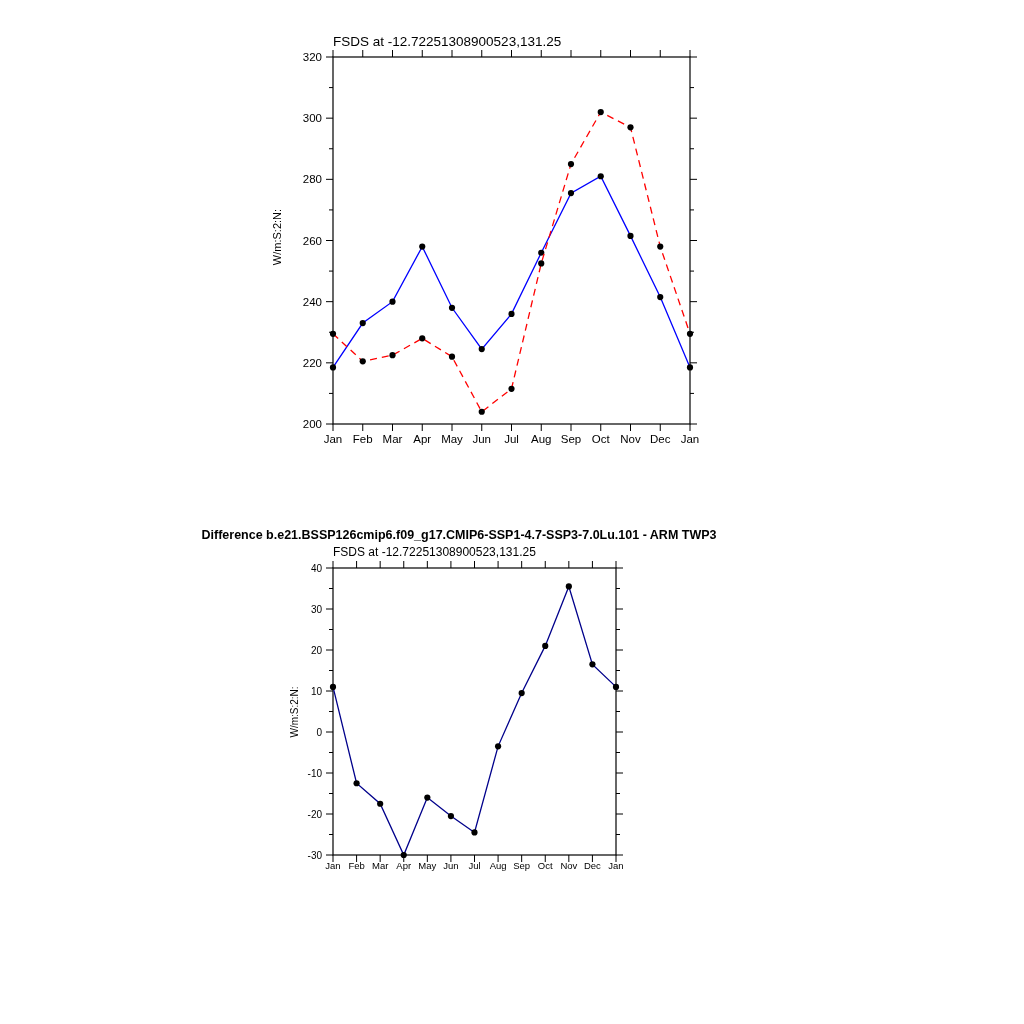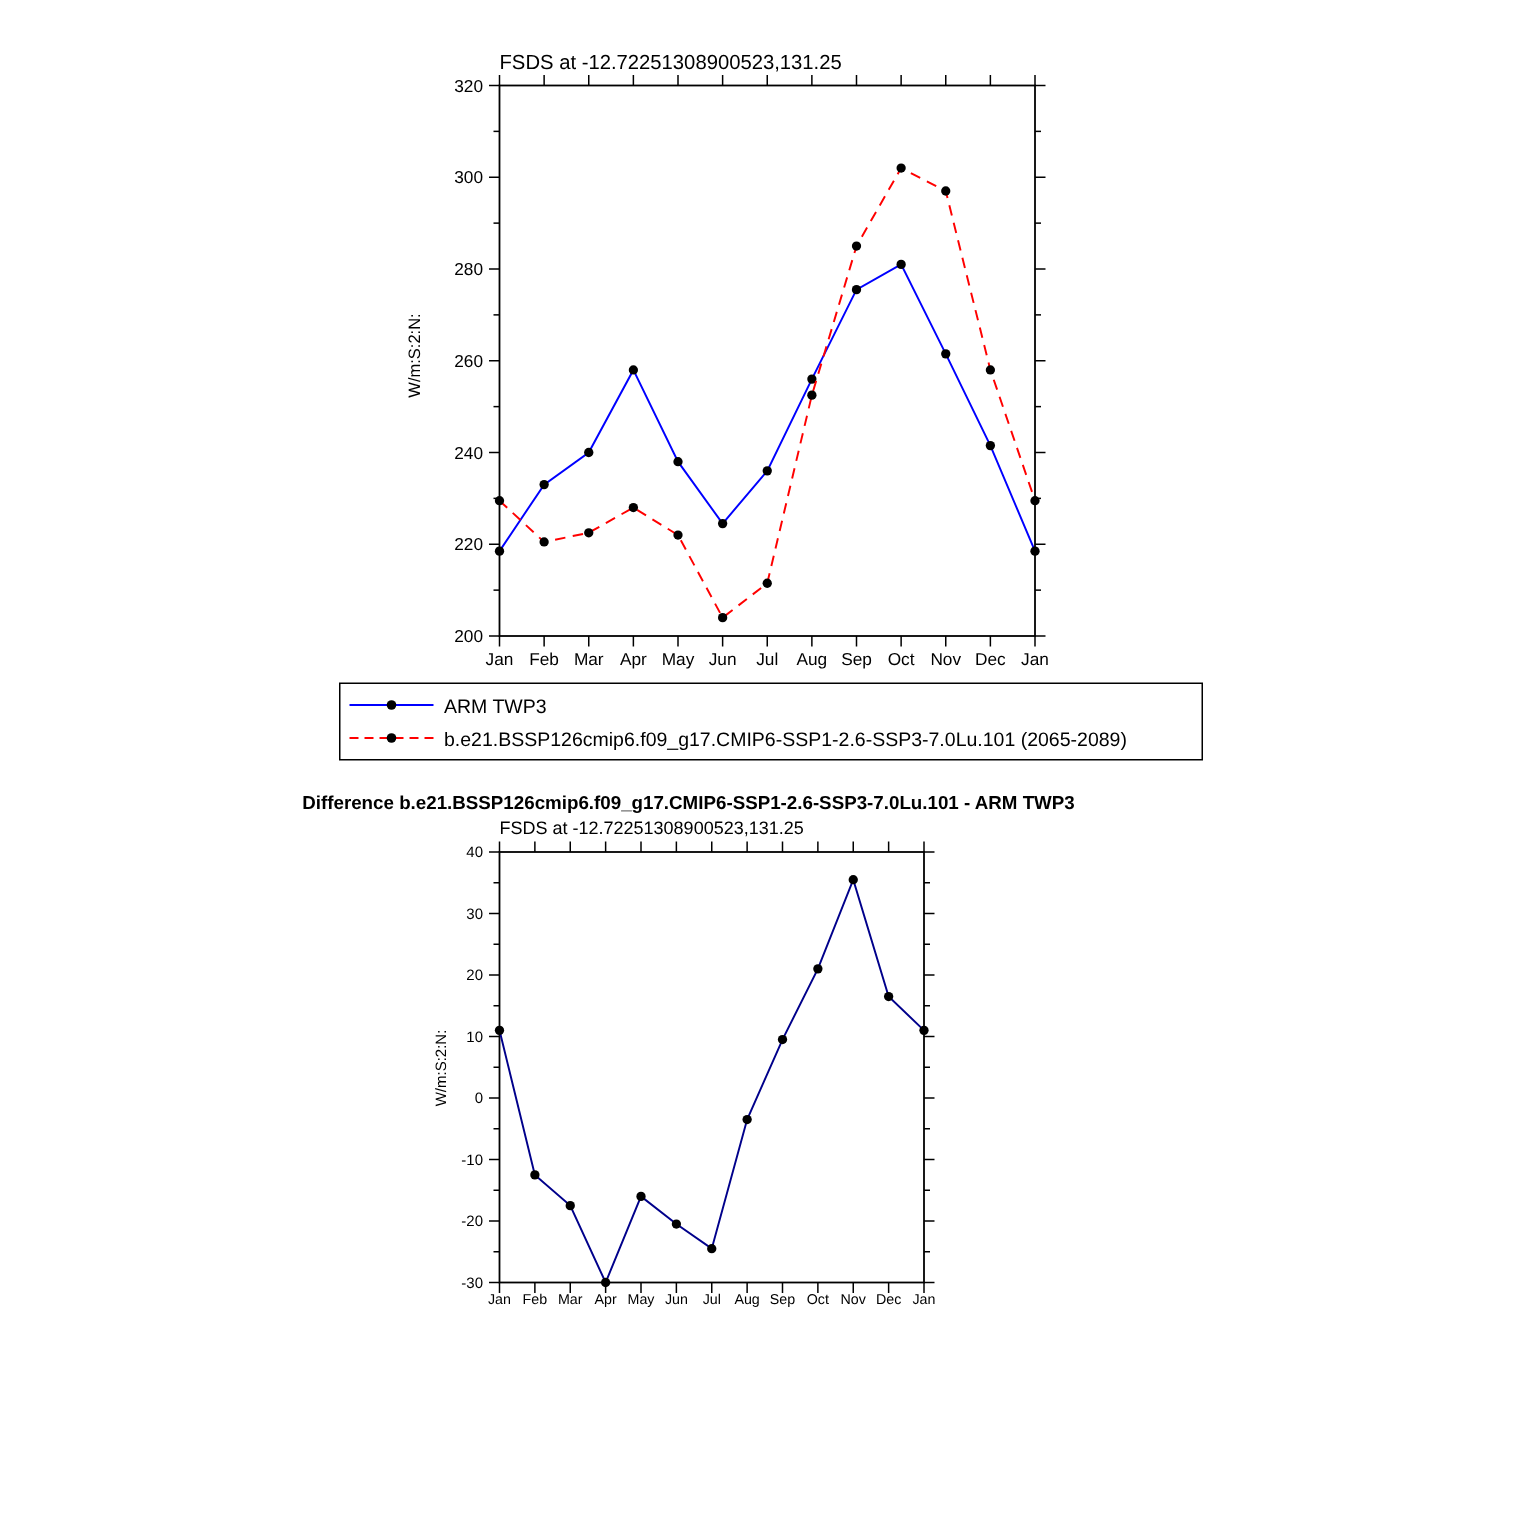--- a/index.html
+++ b/index.html
@@ -269,36 +269,20 @@
         <circle cx="592.4166666666667" cy="664.35" r="3.1" fill="#000000"></circle>
         <circle cx="616" cy="686.9" r="3.1" fill="#000000"></circle>
       </g>
     </svg>
 
 
   <div id="top-subtitle" class="abs">FSDS at -12.72251308900523,131.25</div>
 
   <div id="top-ylabel" class="abs ylabel">W/m:S:2:N:</div>
 
-  <div id="legend" class="abs">
-    <div class="legend-row">
-      <svg class="legend-sample" viewBox="0 0 58 14">
-        <line x1="1" y1="7" x2="57" y2="7" stroke-width="1.3" stroke="#0000ff"></line>
-        <circle cx="29" cy="7" r="3.2" fill="#000000"></circle>
-      </svg>
-      <span>ARM TWP3</span>
-    </div>
-    <div class="legend-row">
-      <svg class="legend-sample" viewBox="0 0 58 14">
-        <line x1="1" y1="7" x2="57" y2="7" stroke-width="1.3" stroke-dasharray="6,4" stroke="#ff0000"></line>
-        <circle cx="29" cy="7" r="3.2" fill="#000000"></circle>
-      </svg>
-      <span>b.e21.BSSP126cmip6.f09_g17.CMIP6-SSP1-2.6-SSP3-7.0Lu.101 (2065-2089)</span>
-    </div>
-  </div>
-
-  <div id="bottom-title" class="abs">Difference b.e21.BSSP126cmip6.f09_g17.CMIP6-SSP1-2.6-SSP3-7.0Lu.101 - ARM TWP3</div>
+
+  <div id="bottom-title" class="abs">Difference b.e21.BSSP126cmip6.f09_g17.CMIP6-SSP1-4.7-SSP3-7.0Lu.101 - ARM TWP3</div>
 
   <div id="bottom-subtitle" class="abs">FSDS at -12.72251308900523,131.25</div>
 
   <div id="bottom-ylabel" class="abs ylabel">W/m:S:2:N:</div>
 
 </div>
 
 </body></html>

